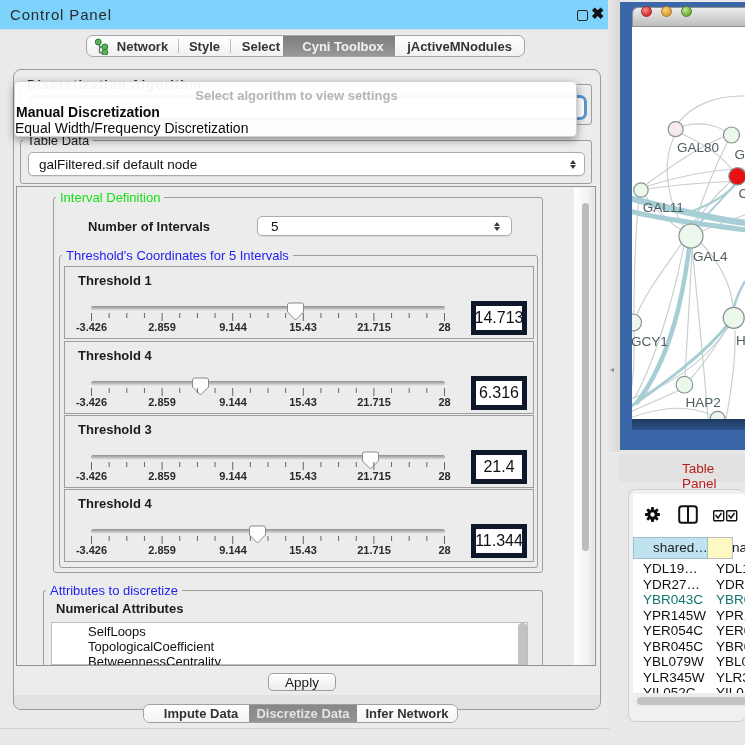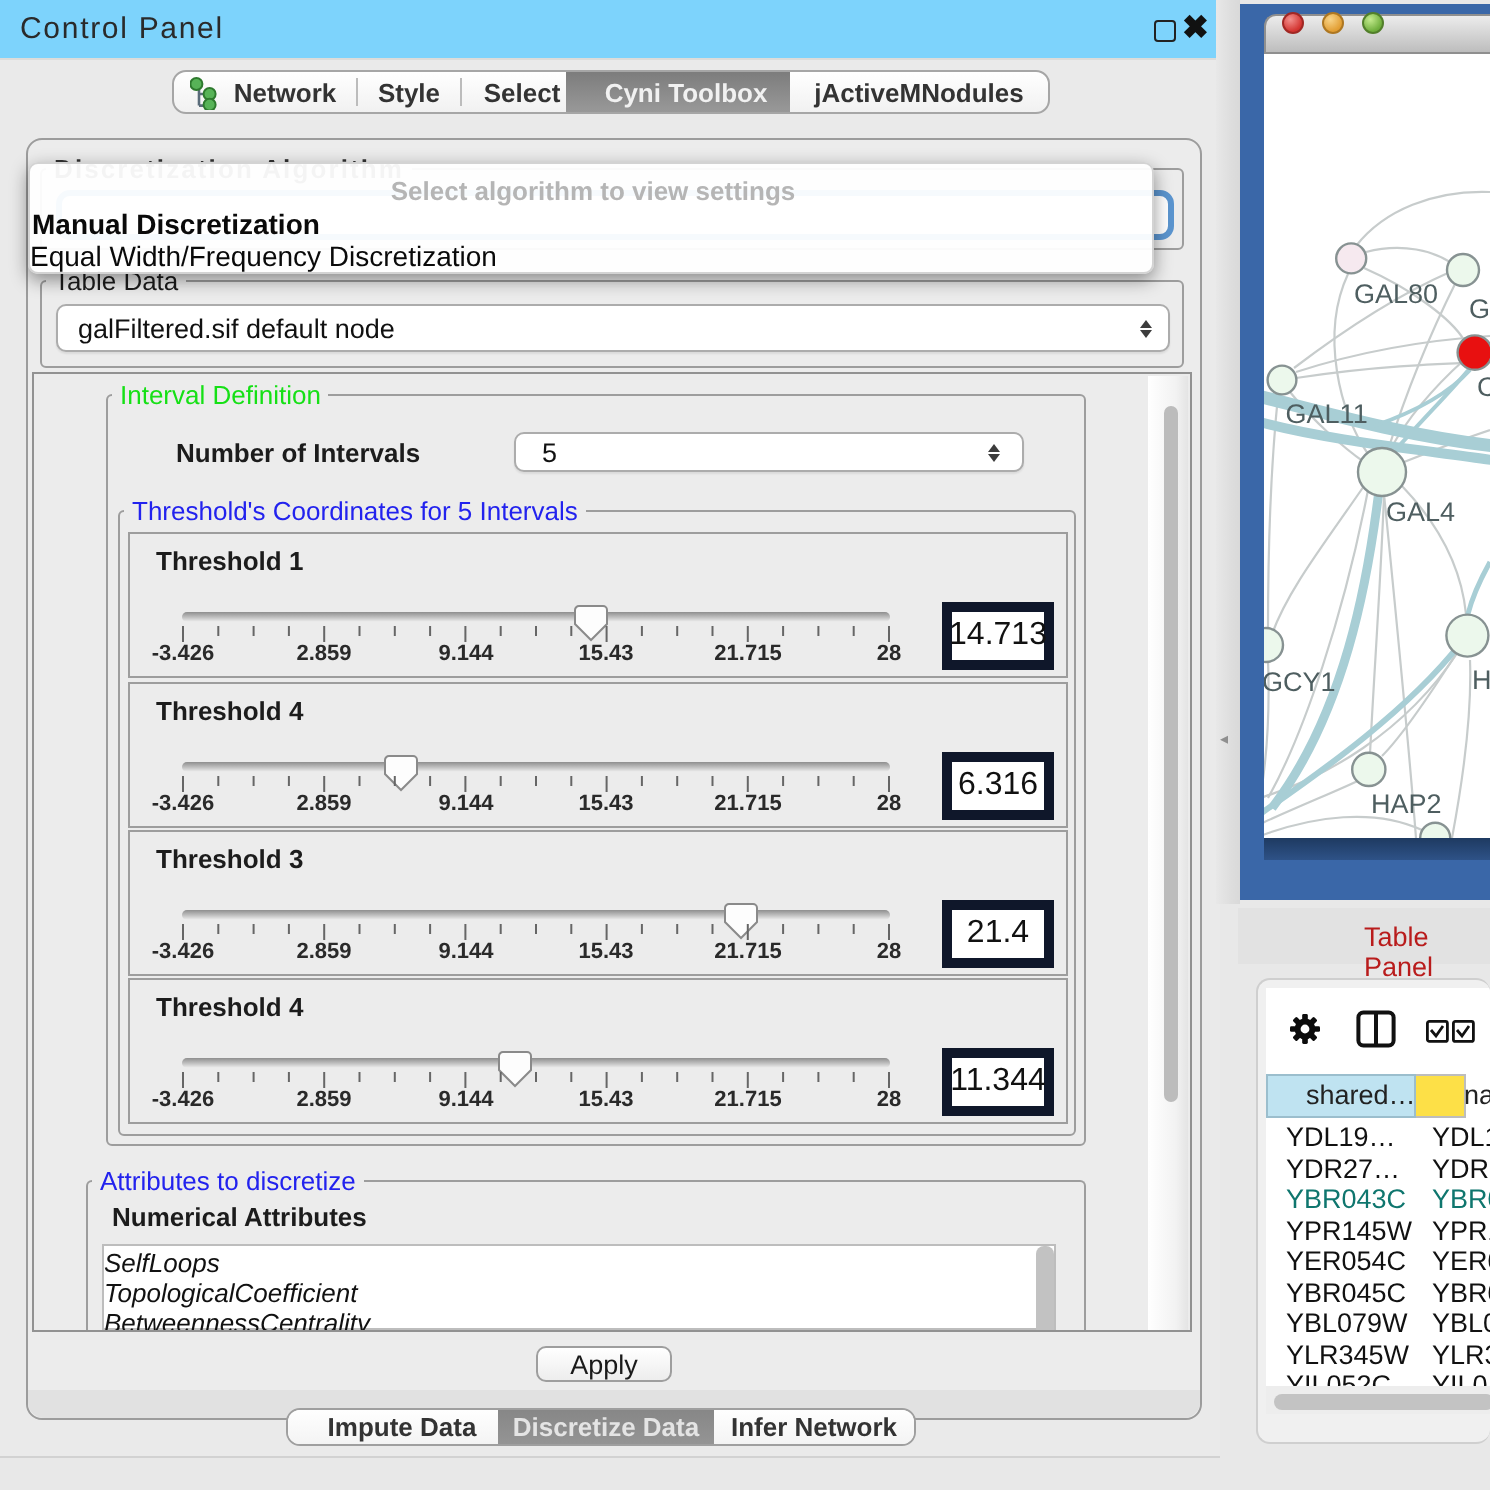--- a/index.html
+++ b/index.html
@@ -290,21 +290,21 @@
           <span style="left:309px">21.715</span>
           <span style="left:379.5px">28</span>
         </div>
     </div>
 
     <div class="grp" style="left:26px; top:403px; width:500px; height:120px; border-bottom:none;">
       <div class="grptitle" style="color:#2222ee;">Attributes to discretize</div>
     </div>
     <div class="abs" style="position:absolute; left:39px; top:414px; font-size:13px; font-weight:bold; color:#1c1c1c;">Numerical Attributes</div>
     <div id="attrlist" style="left:34px; top:435px; width:477px; height:43px;">
-      <div style="padding-top:1px; line-height:15.2px;font-style:italic;">SelfLoops<br>TopologicalCoefficient<br>BetweennessCentrality</div>
+      <div style="padding-left:36px; padding-top:1px; line-height:15.2px;">SelfLoops<br>TopologicalCoefficient<br>BetweennessCentrality</div>
       <div style="position:absolute; left:466px; top:0; width:8.5px; height:43px; background:#c2c2c2; border-radius:4px 4px 0 0;"></div>
     </div>
   </div>
 
   <div class="abs" id="applybtn">Apply</div>
   <div class="abs" id="botstrip"></div>
   <div class="abs" id="bottabs">
     <div class="seg" style="width:105px; padding-left:9px;">Impute Data</div>
     <div class="seg sel" style="width:108px;">Discretize Data</div>
     <div class="seg" style="width:100px;">Infer Network</div>
@@ -416,21 +416,21 @@
     <svg style="position:absolute; left:84px; top:19.5px;" width="26" height="12" viewBox="0 0 26 12">
       <g fill="none" stroke="#111" stroke-width="1.4">
         <rect x="0.7" y="0.7" width="10" height="10" rx="1"></rect>
         <rect x="13.7" y="0.7" width="10" height="10" rx="1"></rect>
         <path d="M2.5 5 l2.5 3 l3.5-5"></path>
         <path d="M15.5 5 l2.5 3 l3.5-5"></path>
       </g>
     </svg>
 
     <div style="position:absolute; left:4px; top:47px; width:75px; height:22px; background:#bfe3f1; border:1px solid #9bbecd; font-size:13.5px; color:#222; padding-left:19px; line-height:20px;">shared…</div>
-    <div style="position:absolute; left:79px; top:47px; width:20px; height:22px; background:#fde047; border:1px solid #bdbdbd; border-left:none; font-size:13.5px; color:#222; padding-left:24px; line-height:20px;">na</div>
+    <div style="position:absolute; left:79px; top:47px; width:20px; height:22px; background:#fef9c3; border:1px solid #bdbdbd; border-left:none; font-size:13.5px; color:#222; padding-left:24px; line-height:20px;">na</div>
 
     <div id="rows">
         <div style="position:absolute; left:4px; top:71px; width:113px; height:15.5px; font-size:13.5px; color:#111; line-height:15.5px;">
           <span style="position:absolute; left:10px;">YDL19…</span>
           <span style="position:absolute; left:83px;">YDL1</span>
         </div>
         <div style="position:absolute; left:4px; top:86.5px; width:113px; height:15.5px; font-size:13.5px; color:#111; line-height:15.5px;">
           <span style="position:absolute; left:10px;">YDR27…</span>
           <span style="position:absolute; left:83px;">YDR2</span>
         </div>

